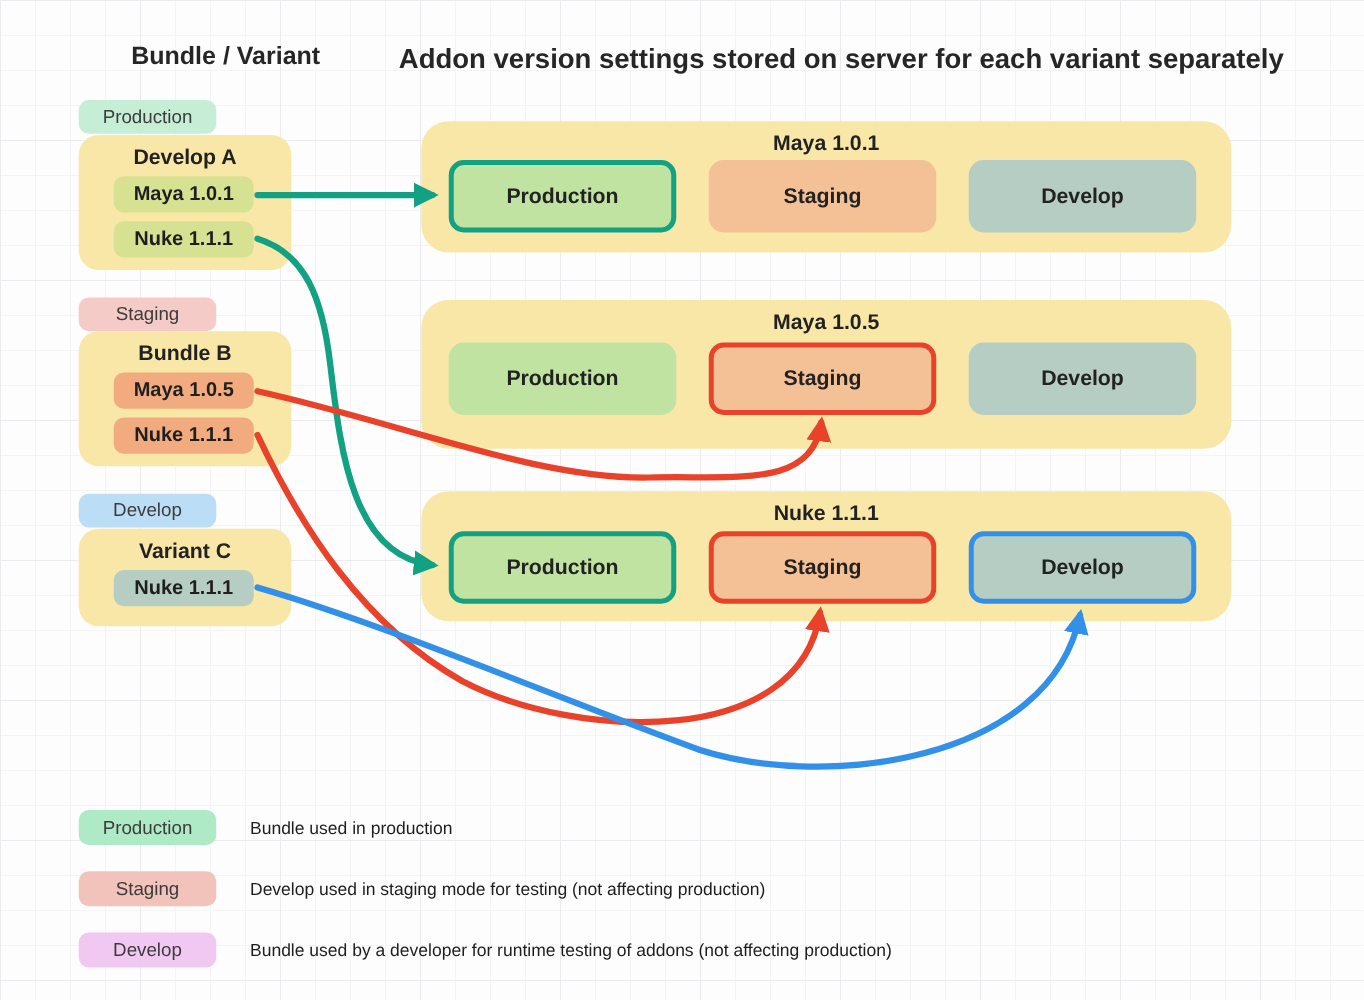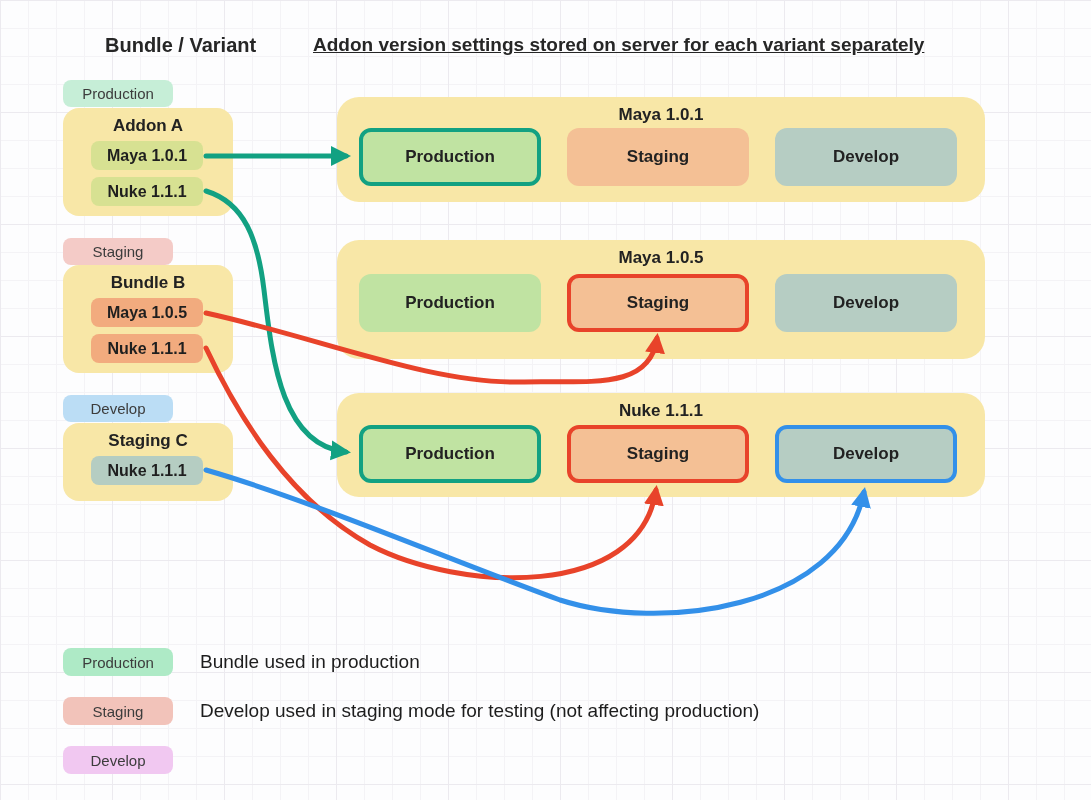--- a/index.html
+++ b/index.html
@@ -10,21 +10,21 @@
     background-image:
       linear-gradient(#eceaef 1px, transparent 1px),
       linear-gradient(90deg,#eceaef 1px, transparent 1px),
       linear-gradient(#f4f3f6 1px, transparent 1px),
       linear-gradient(90deg,#f4f3f6 1px, transparent 1px);
     background-size:112px 112px,112px 112px,28px 28px,28px 28px;
     color:#232323;
   }
   .hdr{position:absolute;top:34px;font-weight:bold;font-size:20px;color:#262626;white-space:nowrap;}
   .hdr-left{left:63px;margin-left:42px;}
-  .hdr-right{left:313px;width:714px;text-align:left;font-size:19px;text-decoration:underline;}
+  .hdr-right{left:313px;width:714px;text-align:right;font-size:22px;}
 
   
   .tag{position:absolute;left:63px;width:110px;height:27px;border-radius:8px;
        display:flex;align-items:center;justify-content:center;font-size:15px;color:#3c3c3c;}
   .tag-a{top:80px;background:#c6eed7;}
   .tag-b{top:238px;background:#f4cbc7;}
   .tag-c{top:395px;background:#bbddf5;}
 
   
   .bundle{position:absolute;left:63px;width:170px;background:#f8e7a7;border-radius:16px;}
@@ -56,21 +56,21 @@
   .ring-stag{border:4px solid #e8432a;}
   .ring-dev{border:4px solid #3390e9;}
 
   
   .lchip{position:absolute;left:63px;width:110px;height:28px;border-radius:8px;
          display:flex;align-items:center;justify-content:center;font-size:15px;color:#3c3c3c;}
   .lchip-1{top:648px;background:#aeeac6;}
   .lchip-2{top:697px;background:#f2c3ba;}
   .lchip-3{top:746px;background:#f1c8f1;}
   .ltext{position:absolute;left:200px;height:28px;display:flex;align-items:center;
-         font-size:19px;color:#1d1d1d;white-space:nowrap;}
+         font-size:14px;color:#1d1d1d;white-space:nowrap;}
   .ltext-1{top:648px;} .ltext-2{top:697px;} .ltext-3{top:746px;}
 
   .arrows{position:absolute;left:0;top:0;width:1091px;height:800px;pointer-events:none;z-index:5;}
 </style>
 </head>
 <body>
 
 <div class="canvas">
 
   <div class="hdr hdr-left">Bundle / Variant</div>
@@ -90,35 +90,35 @@
     </defs>
     <path d="M206 156 L346 156" fill="none" stroke="#12a182" stroke-width="5" stroke-linecap="round" marker-end="url(#ah-teal)"></path>
     <path d="M206 191 C245 203 258 240 264 290 C272 355 280 445 346 452" fill="none" stroke="#12a182" stroke-width="5" stroke-linecap="round" marker-end="url(#ah-teal)"></path>
     <path d="M206 313 C320 338 430 384 520 382 C585 380 650 392 657 338" fill="none" stroke="#e8432a" stroke-width="5" stroke-linecap="round" marker-end="url(#ah-red)"></path>
     <path d="M206 348 C240 420 290 500 370 545 C460 592 640 600 656 490" fill="none" stroke="#e8432a" stroke-width="5" stroke-linecap="round" marker-end="url(#ah-red)"></path>
     <path d="M206 470 C310 500 450 560 560 600 C660 632 840 610 864 492" fill="none" stroke="#3390e9" stroke-width="5" stroke-linecap="round" marker-end="url(#ah-blue)"></path>
   </svg>
 
   <div class="tag tag-a">Production</div>
   <div class="bundle bundle-a">
-    <div class="bundle-title">Addon A</div>
+    <div class="bundle-title">Develop A</div>
     <div class="chip chip-r1 chip-yellowgreen">Maya 1.0.1</div>
     <div class="chip chip-r2 chip-yellowgreen">Nuke 1.1.1</div>
   </div>
 
   <div class="tag tag-b">Staging</div>
   <div class="bundle bundle-b">
     <div class="bundle-title">Bundle B</div>
     <div class="chip chip-r1 chip-orange">Maya 1.0.5</div>
     <div class="chip chip-r2 chip-orange">Nuke 1.1.1</div>
   </div>
 
   <div class="tag tag-c">Develop</div>
   <div class="bundle bundle-c">
-    <div class="bundle-title">Staging C</div>
+    <div class="bundle-title">Variant C</div>
     <div class="chip chip-r1 chip-grayteal">Nuke 1.1.1</div>
   </div>
 
   <div class="variant v1">
     <div class="v-title">Maya 1.0.1</div>
     <div class="slot slot-1 fill-prod ring-prod">Production</div>
     <div class="slot slot-2 fill-stag">Staging</div>
     <div class="slot slot-3 fill-dev">Develop</div>
   </div>
 
@@ -134,14 +134,15 @@
     <div class="slot slot-1 fill-prod ring-prod">Production</div>
     <div class="slot slot-2 fill-stag ring-stag">Staging</div>
     <div class="slot slot-3 fill-dev ring-dev">Develop</div>
   </div>
 
   <div class="lchip lchip-1">Production</div>
   <div class="ltext ltext-1">Bundle used in production</div>
   <div class="lchip lchip-2">Staging</div>
   <div class="ltext ltext-2">Develop used in staging mode for testing (not affecting production)</div>
   <div class="lchip lchip-3">Develop</div>
+  <div class="ltext ltext-3">Bundle used by a developer for runtime testing of addons (not affecting production)</div>
 
 </div>
 
 </body></html>

